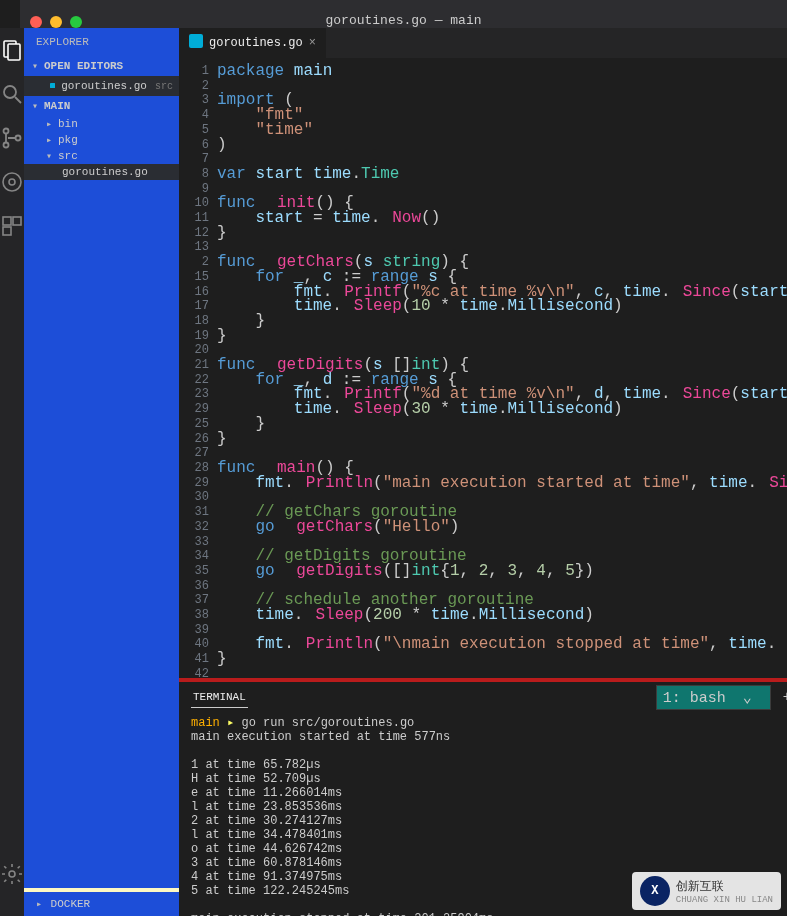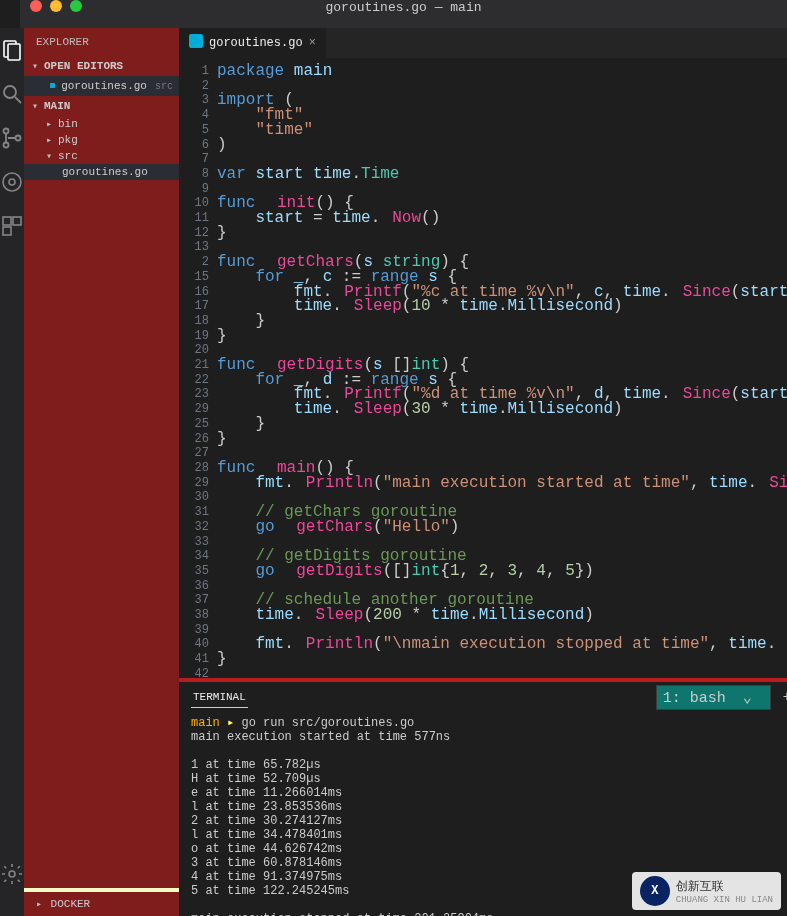--- a/index.html
+++ b/index.html
@@ -10,21 +10,21 @@
   color: #cccccc;
   width: 787px;
   height: 916px;
   overflow: hidden;
   position: relative;
 }
 .titlebar {
   height: 28px;
   background: #2d2d30;
   display: flex;
-  align-items: flex-start;
+  align-items: flex-end;
   padding: 0 10px;
   position: relative;
   margin-left: 20px;
 }
 .traffic-lights { display: flex; gap: 8px; }
 .traffic-light { width: 12px; height: 12px; border-radius: 50%; }
 .tl-red { background: #ff5f56; }
 .tl-yellow { background: #ffbd2e; }
 .tl-green { background: #27c93f; }
 .titlebar-title {
@@ -42,21 +42,21 @@
   flex-direction: column;
   align-items: center;
   padding-top: 10px;
   gap: 20px;
 }
 .activitybar .icon { width: 24px; height: 24px; color: #858585; cursor: pointer; }
 .activitybar .icon.active { color: #fff; }
 .activitybar-bottom { margin-top: auto; margin-bottom: 30px; }
 .sidebar {
   width: 155px;
-  background: #7f1d1d;
+  background: #1d4ed8;
   color: #ccc;
   font-size: 11px;
   display: flex;
   flex-direction: column;
 }
 .sidebar-title { padding: 8px 12px; text-transform: uppercase; color: #bbb; font-size: 11px; }
 .sidebar-section {
   padding: 4px 6px;
   text-transform: uppercase;
   color: #ccc;

